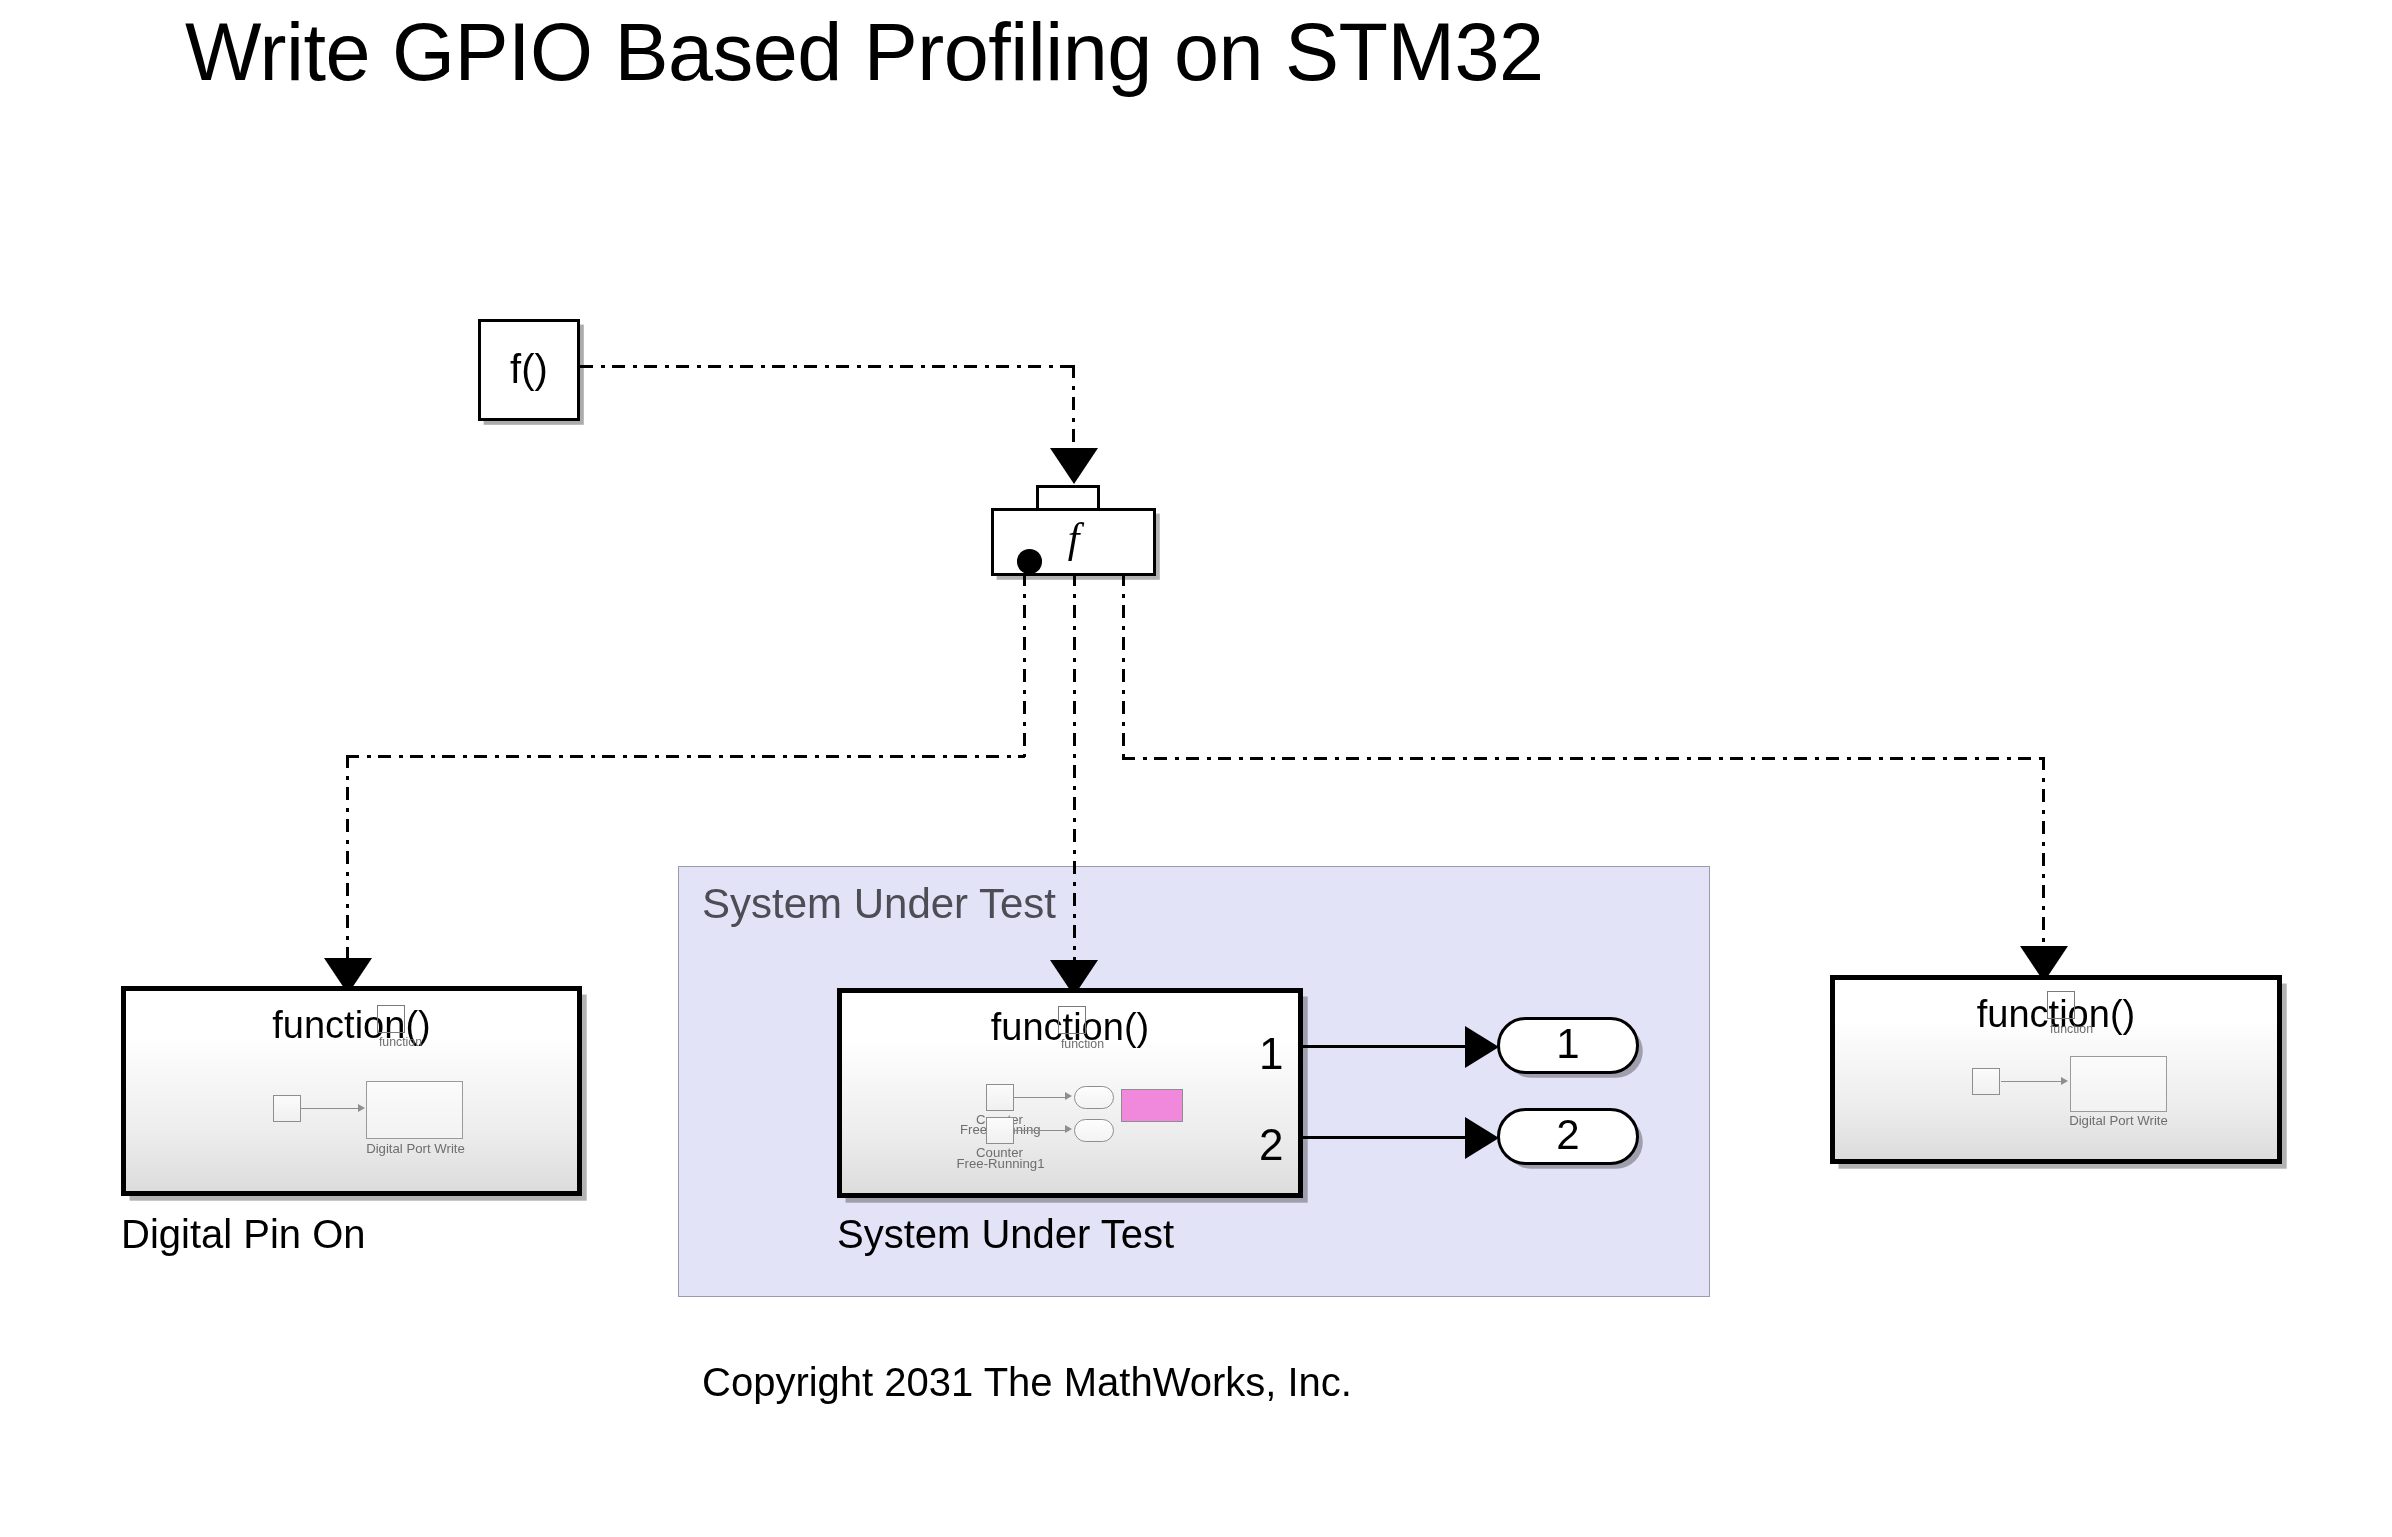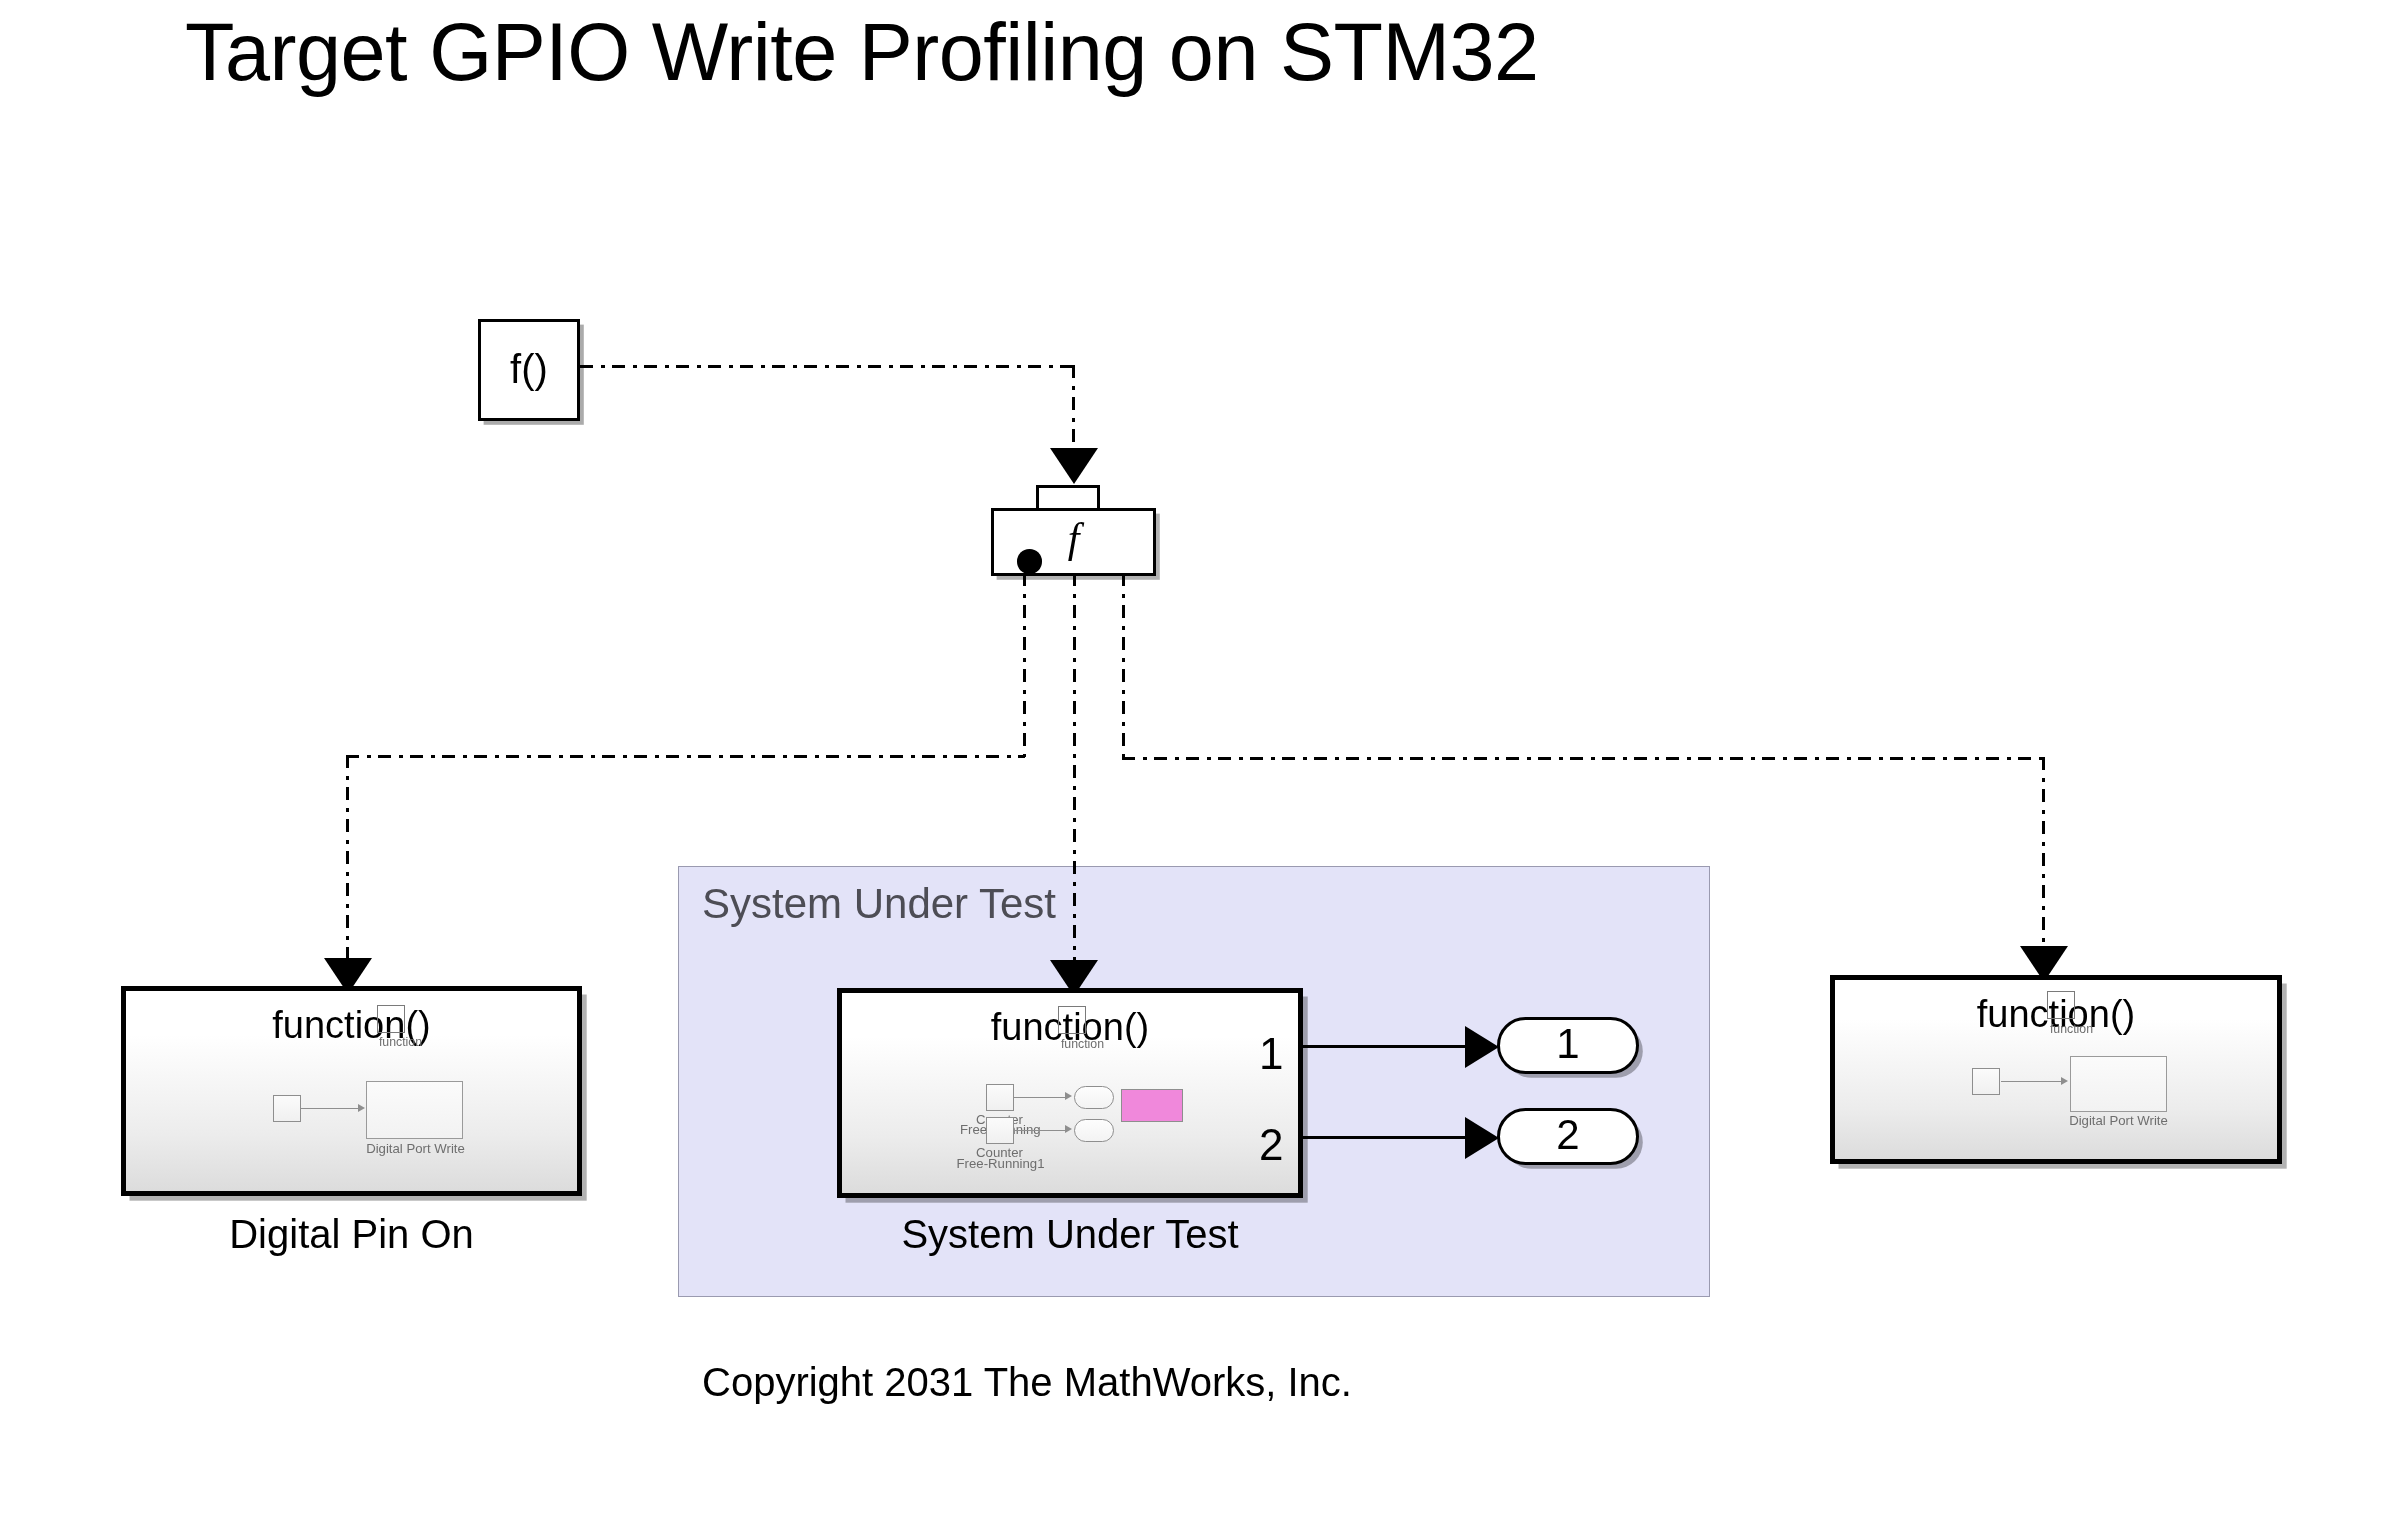--- a/index.html
+++ b/index.html
@@ -135,21 +135,20 @@
     left: 0; right: 0;
     top: 13.2px;
     text-align: center;
     font-size: 38px;
     color: #000;
     white-space: nowrap;
     pointer-events: none;
   }
   .subsys-caption {
     position: absolute;
-    text-align: center;
     font-size: 40px;
     color: #000;
     white-space: nowrap;
   }
 
   
   .trigicon {
     position: absolute;
     width: 28px;
     height: 28px;
@@ -269,21 +268,21 @@
     border-top: 21px solid transparent;
     border-bottom: 21px solid transparent;
     border-left: 34px solid #000;
   }
 </style>
 </head>
 <body>
 
 <div id="canvas">
 
-  <div class="page-title">Target GPIO Write Profiling on STM32</div>
+  <div class="page-title">Write GPIO Based Profiling on STM32</div>
 
   <div class="area" style="left:678px; top:866px; width:1032px; height:431px;">
     <div class="area-title">System Under Test</div>
   </div>
 
   <div class="fcall-block" style="left:478px; top:319px; width:102px; height:102px;">
     <div class="lbl">f()</div>
   </div>
 
   <div class="ctrl-h" style="left:580px; top:365px; width:494px;"></div>

